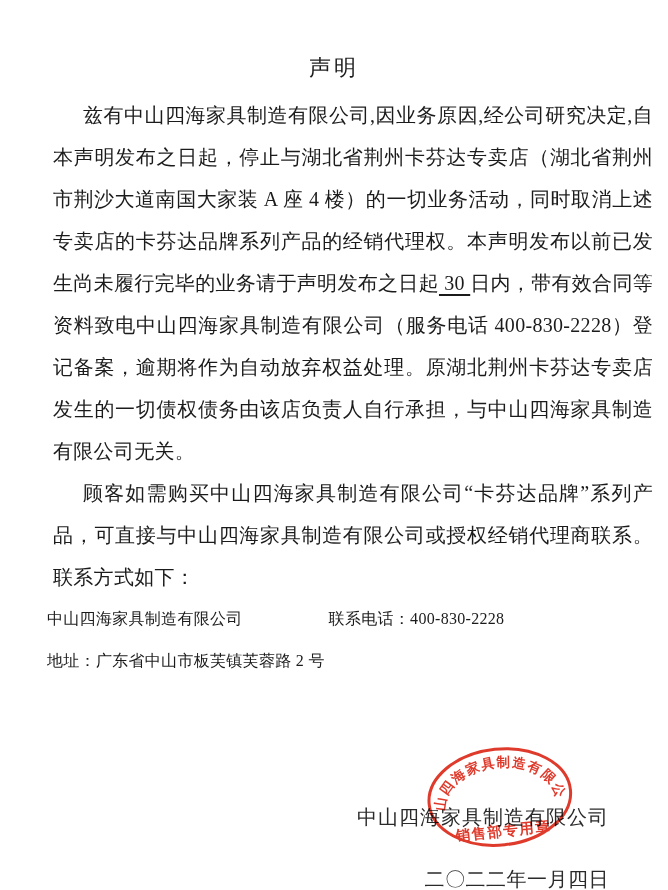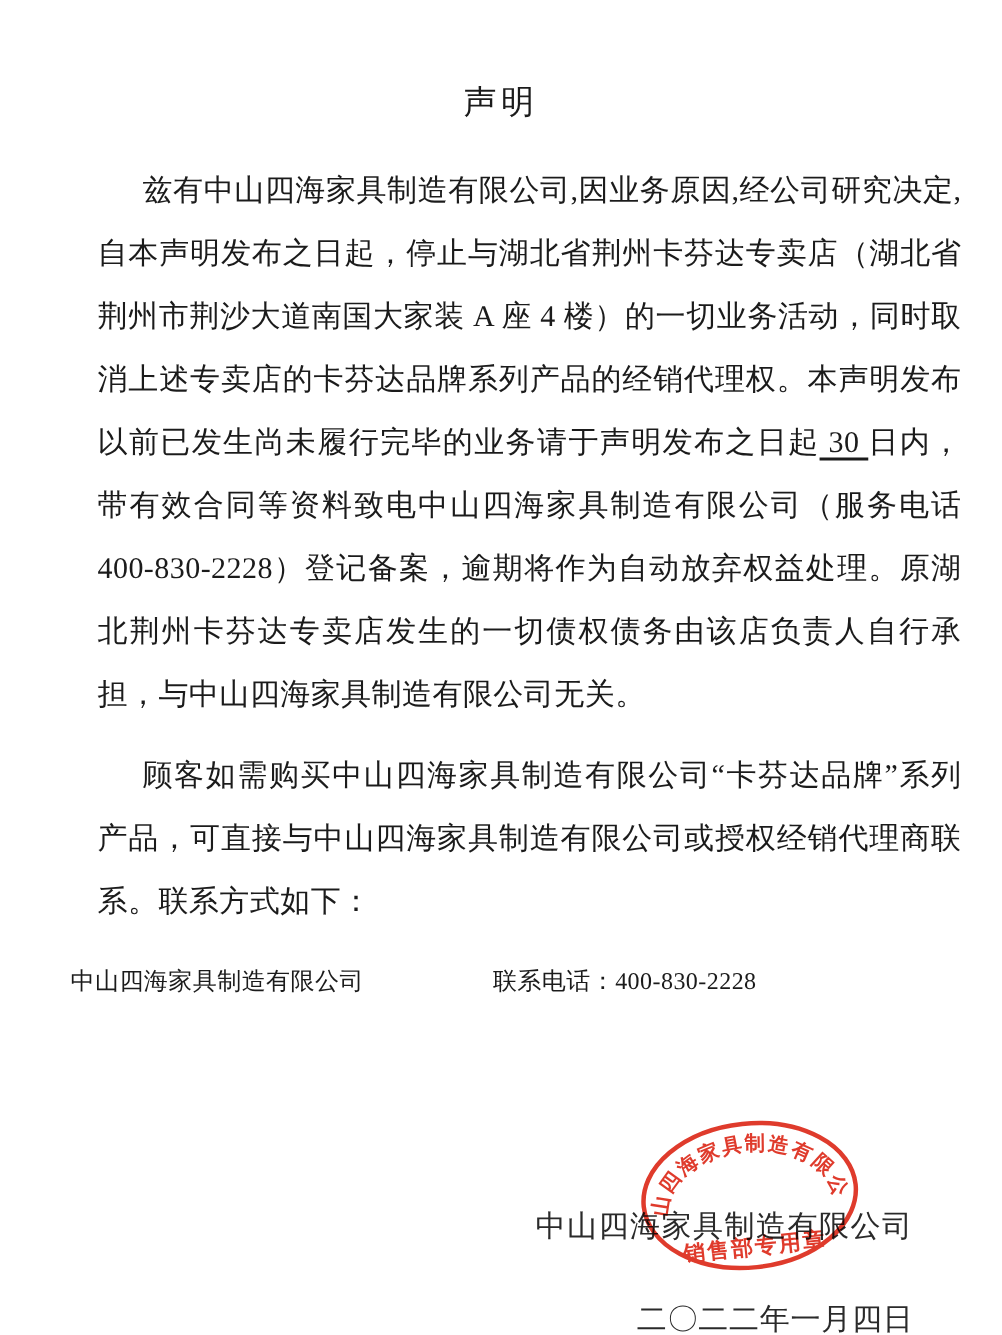--- a/index.html
+++ b/index.html
@@ -22,21 +22,21 @@
     text-align: center;
     font-size: 22px;
     line-height: 27px;
     font-weight: normal;
     letter-spacing: 3px;
   }
   .body-area {
     padding: 13px 15px 0 53px;
   }
   .body-para {
-    margin: 12px;
+    margin: 0;
     font-size: 20px;
     line-height: 42px;
     text-align: justify;
     text-justify: inter-character;
     text-indent: 30px;
     letter-spacing: 0.3px;
   }
   .underlined {
     text-decoration: underline;
     text-underline-offset: 4px;
@@ -91,20 +91,21 @@
 
   <h1 class="title">声明</h1>
 
   <div class="body-area">
     <p class="body-para"><span>兹有中山四海家具制造有限公司,因业务原因,经公司研究决定,自本声明发布之日起，停止与湖北省荆州卡芬达专卖店（湖北省荆州市荆沙大道南国大家装 A 座 4 楼）的一切业务活动，同时取消上述专卖店的卡芬达品牌系列产品的经销代理权。本声明发布以前已发生尚未履行完毕的业务请于声明发布之日起</span><span class="underlined"> 30 </span><span>日内，带有效合同等资料致电中山四海家具制造有限公司（服务电话 400-830-2228）登记备案，逾期将作为自动放弃权益处理。原湖北荆州卡芬达专卖店发生的一切债权债务由该店负责人自行承担，与中山四海家具制造有限公司无关。</span></p>
 
     <p class="body-para">顾客如需购买中山四海家具制造有限公司“卡芬达品牌”系列产品，可直接与中山四海家具制造有限公司或授权经销代理商联系。联系方式如下：</p>
 
     <p class="contact-line"><span>中山四海家具制造有限公司</span><span class="gap"></span><span>联系电话：400-830-2228</span></p>
 
+    <p class="contact-line">地址：广东省中山市板芙镇芙蓉路 2 号</p>
   </div>
 
   <div class="signature">
     <div class="sig-company">中山四海家具制造有限公司</div>
     <div class="sig-date">二〇二二年一月四日</div>
   </div>
 
   <div class="stamp-wrap">
     <svg viewBox="0 0 152 106" width="152" height="106">
       <ellipse cx="76" cy="52" rx="71" ry="48" fill="none" stroke-width="3" stroke="#dd2a1a"></ellipse>

